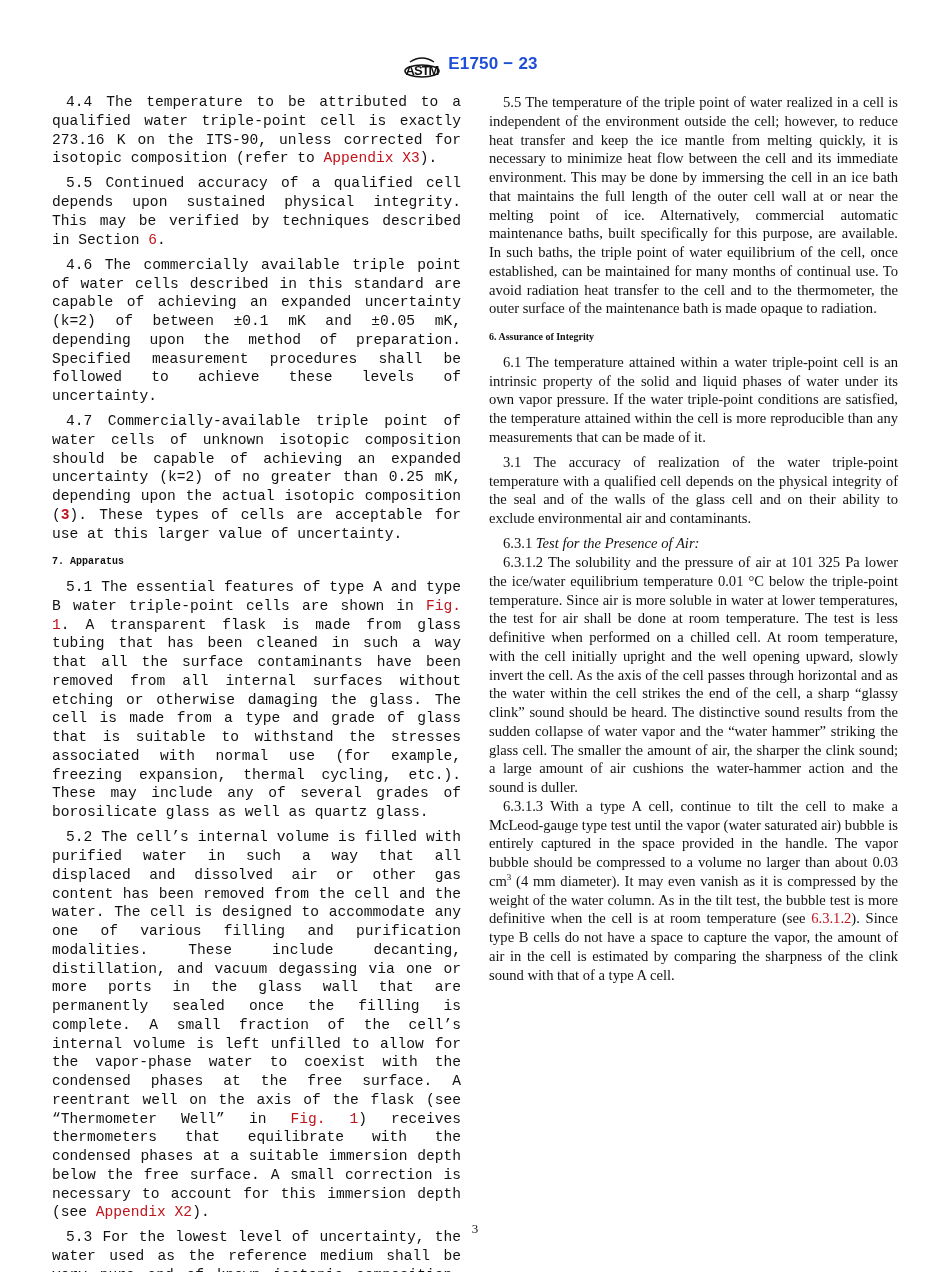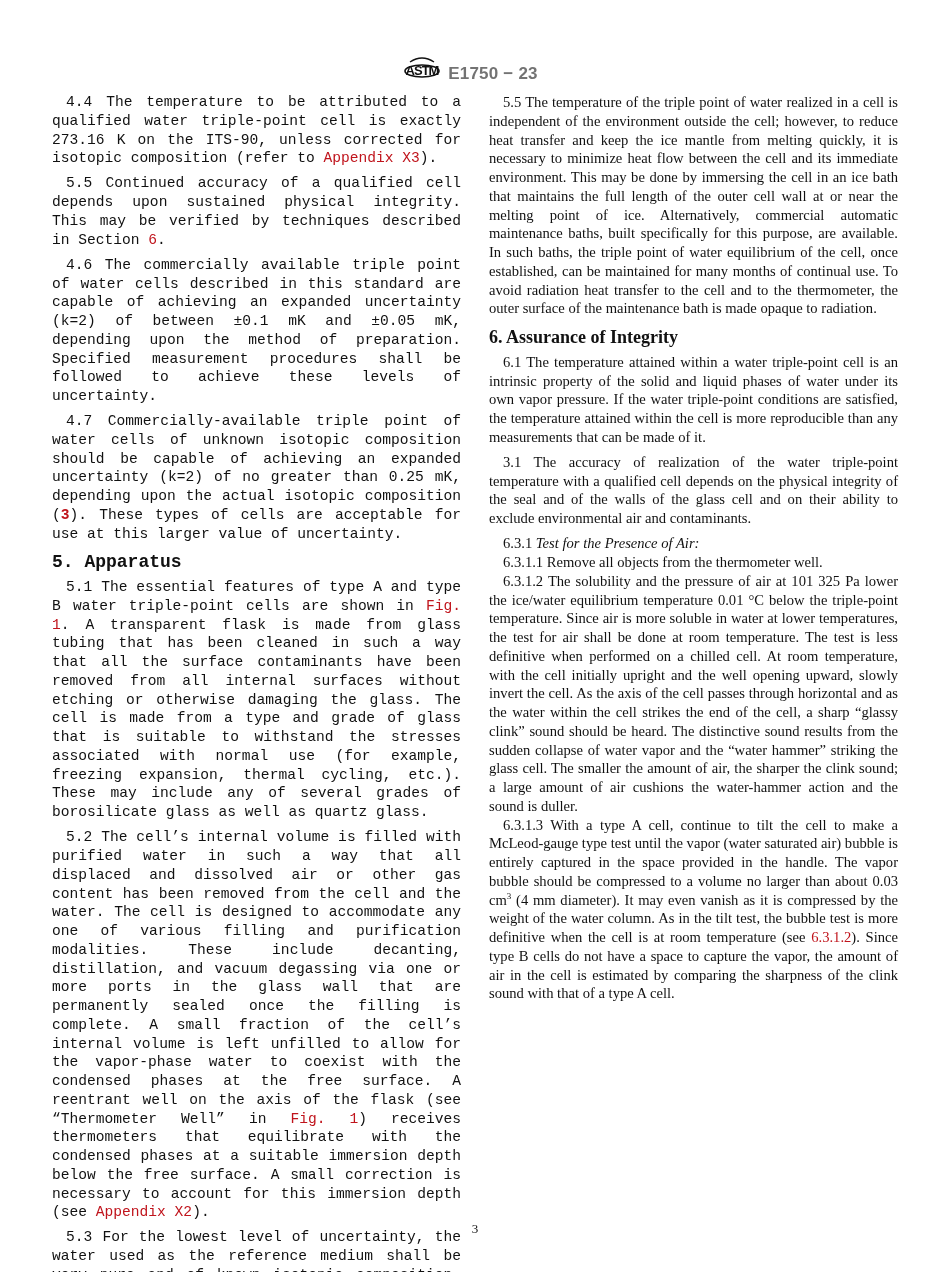--- a/index.html
+++ b/index.html
@@ -3,38 +3,38 @@
   <meta charset="utf-8">
   <style>
     html, body { margin: 0; padding: 0; background: #ffffff; }
     body {
       width: 950px; height: 1272px; position: relative; overflow: hidden;
       font-family: "Liberation Serif", "DejaVu Serif", serif;
       color: #111;
     }
     .header {
       position: absolute; top: 54px; left: 0; width: 940px;
-      display: flex; justify-content: center; align-items: flex-end; gap: 6px;
+      display: flex; justify-content: center; align-items: flex-start; gap: 6px;
     }
     .logo { width: 40px; height: 30px; display: inline-block; }
     .designation {
       font-family: "Liberation Sans", "DejaVu Sans", sans-serif;
-      font-weight: bold; font-size: 17px; color: #737373; letter-spacing: 0.2px;
+      font-weight: bold; font-size: 17px; color: #1d4ed8; letter-spacing: 0.2px;
     }
     .col {
       position: absolute; top: 93px; width: 409px;
       font-size: 14.6px; line-height: 18.75px;
       text-align: justify; hyphens: manual;
     }
     .col.left { left: 52px; font-family: Liberation Mono, monospace; }
     .col.right { left: 489px; }
     p { margin: 0 0 6.4px 0; text-indent: 14px; }
     p.tight { margin-bottom: 0; }
     h2 {
-      font-size: 18px; font-weight: bold; margin: 10px 0 6px 0;
+      font-size: 10px; font-weight: bold; margin: 10px 0 6px 0;
       line-height: 18.75px;
     }
     .link { color: #c0141c; }
     .bold-ref { color: #c0141c; font-weight: bold; }
     .italic { font-style: italic; }
     .pagenum {
       position: absolute; top: 1221px; left: 0; width: 950px; text-align: center;
       font-size: 13px;
     }
     sup { font-size: 9px; line-height: 0; }
@@ -55,21 +55,21 @@
 
 <div class="col left">
   <p><span>4.4 The temperature to be attributed to a qualified water triple-point cell is exactly 273.16 K on the ITS-90, unless corrected for isotopic composition (refer to </span><span class="link">Appendix X3</span><span>).</span></p>
 
   <p><span>5.5 Continued accuracy of a qualified cell depends upon sustained physical integrity. This may be verified by techniques described in Section </span><span class="link">6</span><span>.</span></p>
 
   <p>4.6 The commercially available triple point of water cells described in this standard are capable of achieving an expanded uncertainty (k=2) of between ±0.1 mK and ±0.05 mK, depending upon the method of preparation. Specified measure­ment procedures shall be followed to achieve these levels of uncertainty.</p>
 
   <p><span>4.7 Commercially-available triple point of water cells of unknown isotopic composition should be capable of achieving an expanded uncertainty (k=2) of no greater than 0.25 mK, depending upon the actual isotopic composition (</span><span class="bold-ref">3</span><span>). These types of cells are acceptable for use at this larger value of uncertainty.</span></p>
 
-  <h2>5.  Apparatus</h2>
+  <h2>7.  Apparatus</h2>
 
   <p><span>5.1 The essential features of type A and type B water triple-point cells are shown in </span><span class="link">Fig. 1</span><span>. A transparent flask is made from glass tubing that has been cleaned in such a way that all the surface contaminants have been removed from all internal surfaces without etching or otherwise damaging the glass. The cell is made from a type and grade of glass that is suitable to withstand the stresses associated with normal use (for example, freezing expansion, thermal cycling, etc.). These may include any of several grades of borosilicate glass as well as quartz glass.</span></p>
 
   <p><span>5.2 The cell’s internal volume is filled with purified water in such a way that all displaced and dissolved air or other gas content has been removed from the cell and the water. The cell is designed to accommodate any one of various filling and purification modalities. These include decanting, distillation, and vacuum degassing via one or more ports in the glass wall that are permanently sealed once the filling is complete. A small fraction of the cell’s internal volume is left unfilled to allow for the vapor-phase water to coexist with the condensed phases at the free surface. A reentrant well on the axis of the flask (see “Thermometer Well” in </span><span class="link">Fig. 1</span><span>) receives thermom­eters that equilibrate with the condensed phases at a suitable immersion depth below the free surface. A small correction is necessary to account for this immersion depth (see </span><span class="link">Appendix X2</span><span>).</span></p>
 
   <p><span>5.3 For the lowest level of uncertainty, the water used as the reference medium shall be very pure and of known isotopic composition. Often it is distilled directly into the cell. The isotopic composition of cells filled with “rain water” is expected not to vary enough to cause more than 0.05 mK difference in their triple points. Extreme variations in isotopic composition, such as between ocean water and water from old polar ice, can affect the realized temperature by as much as 0.25 mK (</span><span class="bold-ref">4</span><span>). In cases where the isotopic composition is unknown, or if the cell has not been qualified by comparison with a cell of known isotopic composition, the larger value of uncertainty (±0.25 mK) should be assumed.</span></p>
 </div>
 
 <div class="col right">
 
@@ -77,20 +77,19 @@
 
   <h2>6.  Assurance of Integrity</h2>
 
   <p>6.1 The temperature attained within a water triple-point cell is an intrinsic property of the solid and liquid phases of water under its own vapor pressure. If the water triple-point condi­tions are satisfied, the temperature attained within the cell is more reproducible than any measurements that can be made of it.</p>
 
   <p>3.1 The accuracy of realization of the water triple-point temperature with a qualified cell depends on the physical integrity of the seal and of the walls of the glass cell and on their ability to exclude environmental air and contaminants.</p>
 
 
   <p class="tight"><span>6.3.1 </span><span class="italic">Test for the Presence of Air:</span></p>
 
-  <p class="tight">6.3.1.1 Remove all objects from the thermometer well.</p>
 
   <p class="tight">6.3.1.2 The solubility and the pressure of air at 101 325 Pa lower the ice/water equilibrium temperature 0.01 °C below the triple-point temperature. Since air is more soluble in water at lower temperatures, the test for air shall be done at room temperature. The test is less definitive when performed on a chilled cell. At room temperature, with the cell initially upright and the well opening upward, slowly invert the cell. As the axis of the cell passes through horizontal and as the water within the cell strikes the end of the cell, a sharp “glassy clink” sound should be heard. The distinctive sound results from the sudden collapse of water vapor and the “water hammer” striking the glass cell. The smaller the amount of air, the sharper the clink sound; a large amount of air cushions the water-hammer action and the sound is duller.</p>
 
   <p class="tight"><span>6.3.1.3 With a type A cell, continue to tilt the cell to make a McLeod-gauge type test until the vapor (water saturated air) bubble is entirely captured in the space provided in the handle. The vapor bubble should be compressed to a volume no larger than about 0.03 cm</span><sup>3</sup><span> (4 mm diameter). It may even vanish as it is compressed by the weight of the water column. As in the tilt test, the bubble test is more definitive when the cell is at room temperature (see </span><span class="link">6.3.1.2</span><span>). Since type B cells do not have a space to capture the vapor, the amount of air in the cell is estimated by comparing the sharpness of the clink sound with that of a type A cell.</span></p>
 </div>
 
 <div class="pagenum">3</div>
 
 </body></html>

